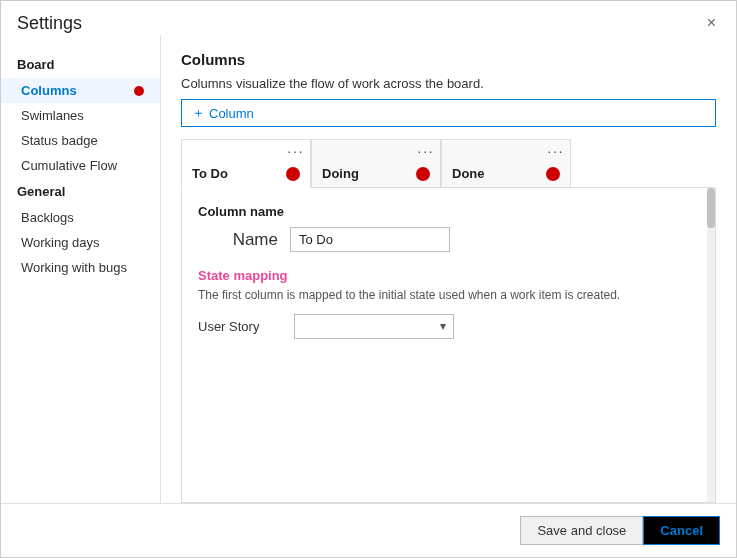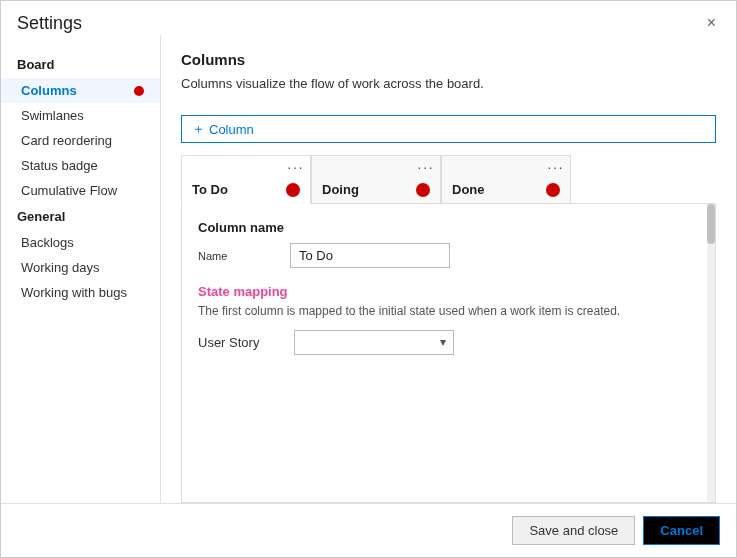--- a/index.html
+++ b/index.html
@@ -107,21 +107,21 @@
     .section-title {
       font-size: 15px;
       font-weight: 600;
       color: #1e1e1e;
       margin-bottom: 8px;
     }
 
     .section-desc {
       font-size: 13px;
       color: #333;
-      margin-bottom: 24px;
+      margin-bottom: 8px;
     }
 
     .add-column-btn {
       display: inline-flex;
       align-items: center;
       gap: 4px;
       border: 1px solid #0078d4;
       background: #fff;
       color: #0078d4;
       padding: 4px 10px;
@@ -213,23 +213,24 @@
 
     .form-row {
       display: flex;
       align-items: center;
       gap: 12px;
       margin-bottom: 8px;
     }
 
     .form-label {
       width: 80px;
-      font-size: 11px;
+      font-size: 17px;
       color: #333;
       flex-shrink: 0;
+      text-align: right;
     }
 
     .form-input {
       flex: 1;
       border: 1px solid #bbb;
       padding: 4px 8px;
       font-size: 13px;
       color: #1e1e1e;
       outline: none;
       max-width: 160px;
@@ -290,21 +291,20 @@
       pointer-events: none;
       color: #555;
       font-size: 12px;
     }
 
     
     .dialog-footer {
       display: flex;
       align-items: center;
       justify-content: flex-end;
-      gap: 8px;
       padding: 12px 16px;
       border-top: 1px solid #e0e0e0;
       background: #fff;
       flex-shrink: 0;
     }
 
     .btn-save {
       background: #f0f0f0;
       border: 1px solid #bbb;
       padding: 6px 16px;
@@ -345,23 +345,20 @@
 
     <div class="sidebar-item active">
       <span>Columns</span>
       <span class="error-dot"></span>
     </div>
 
     <div class="sidebar-item">
       <span>Swimlanes</span>
     </div>
 
-    <div class="sidebar-item">
-      <span>Card reordering</span>
-    </div>
 
     <div class="sidebar-item">
       <span>Status badge</span>
     </div>
 
 
     <div class="sidebar-item">
       <span>Cumulative Flow</span>
     </div>
 

